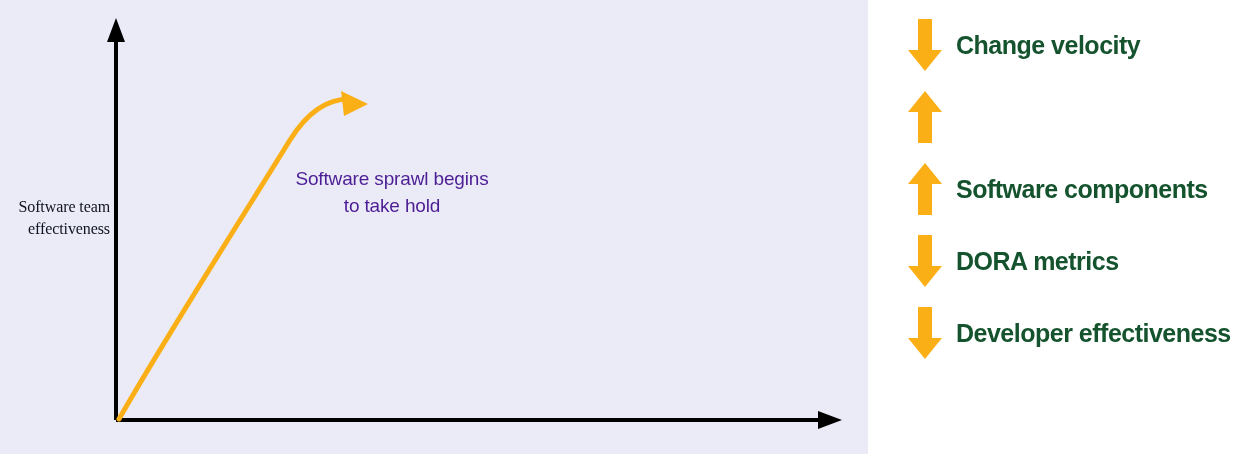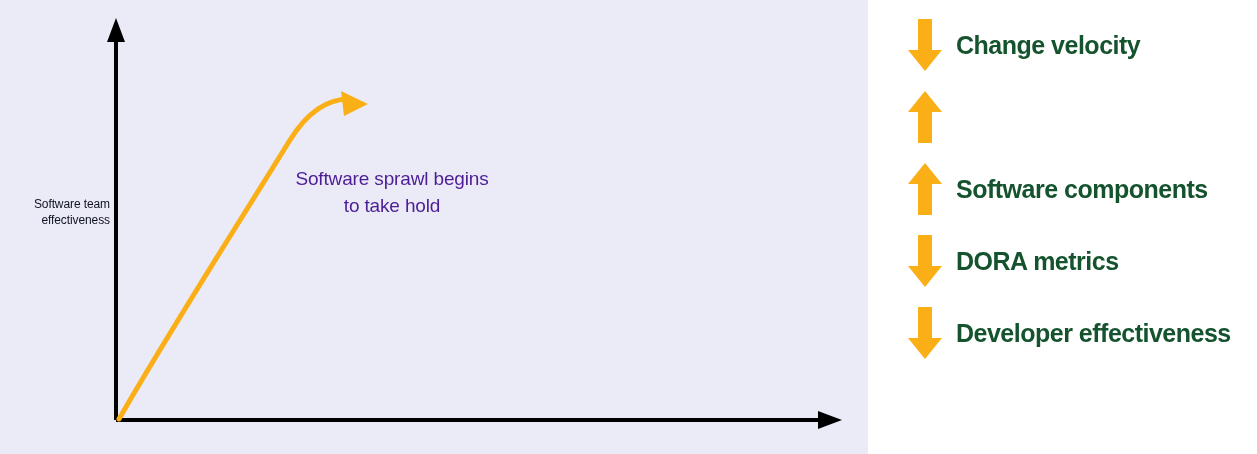--- a/index.html
+++ b/index.html
@@ -44,22 +44,23 @@
     color: #0f1320;
     font-family: "Liberation Sans", sans-serif;
     line-height: 1.35;
     white-space: pre-line;
   }
   #y-axis-label {
     left: 0px;
     top: 196px;
     width: 110px;
     text-align: right;
-    font-size: 12px;
+    font-size: 16px;
     letter-spacing: -0.1px;
+    font-family: Liberation Serif, serif;
   }
   #x-axis-label {
     left: 406px;
     top: 432px;
     width: 140px;
     text-align: center;
     font-size: 13px;
     font-weight: bold;
     letter-spacing: 0.1px;
   }

